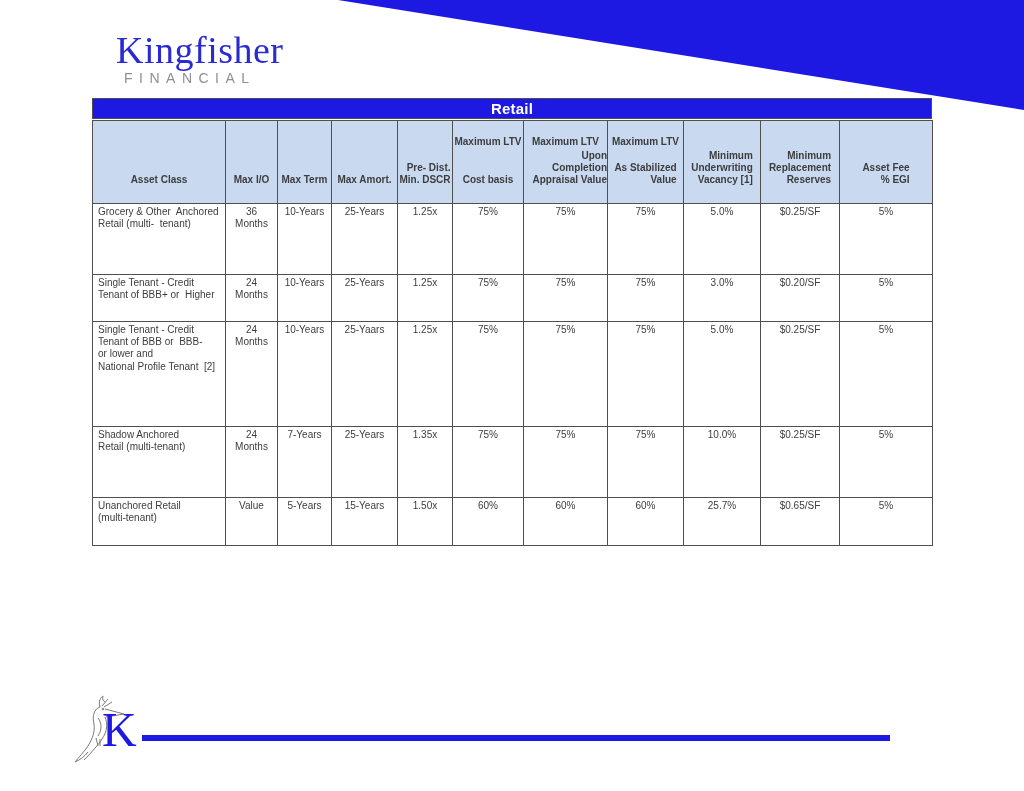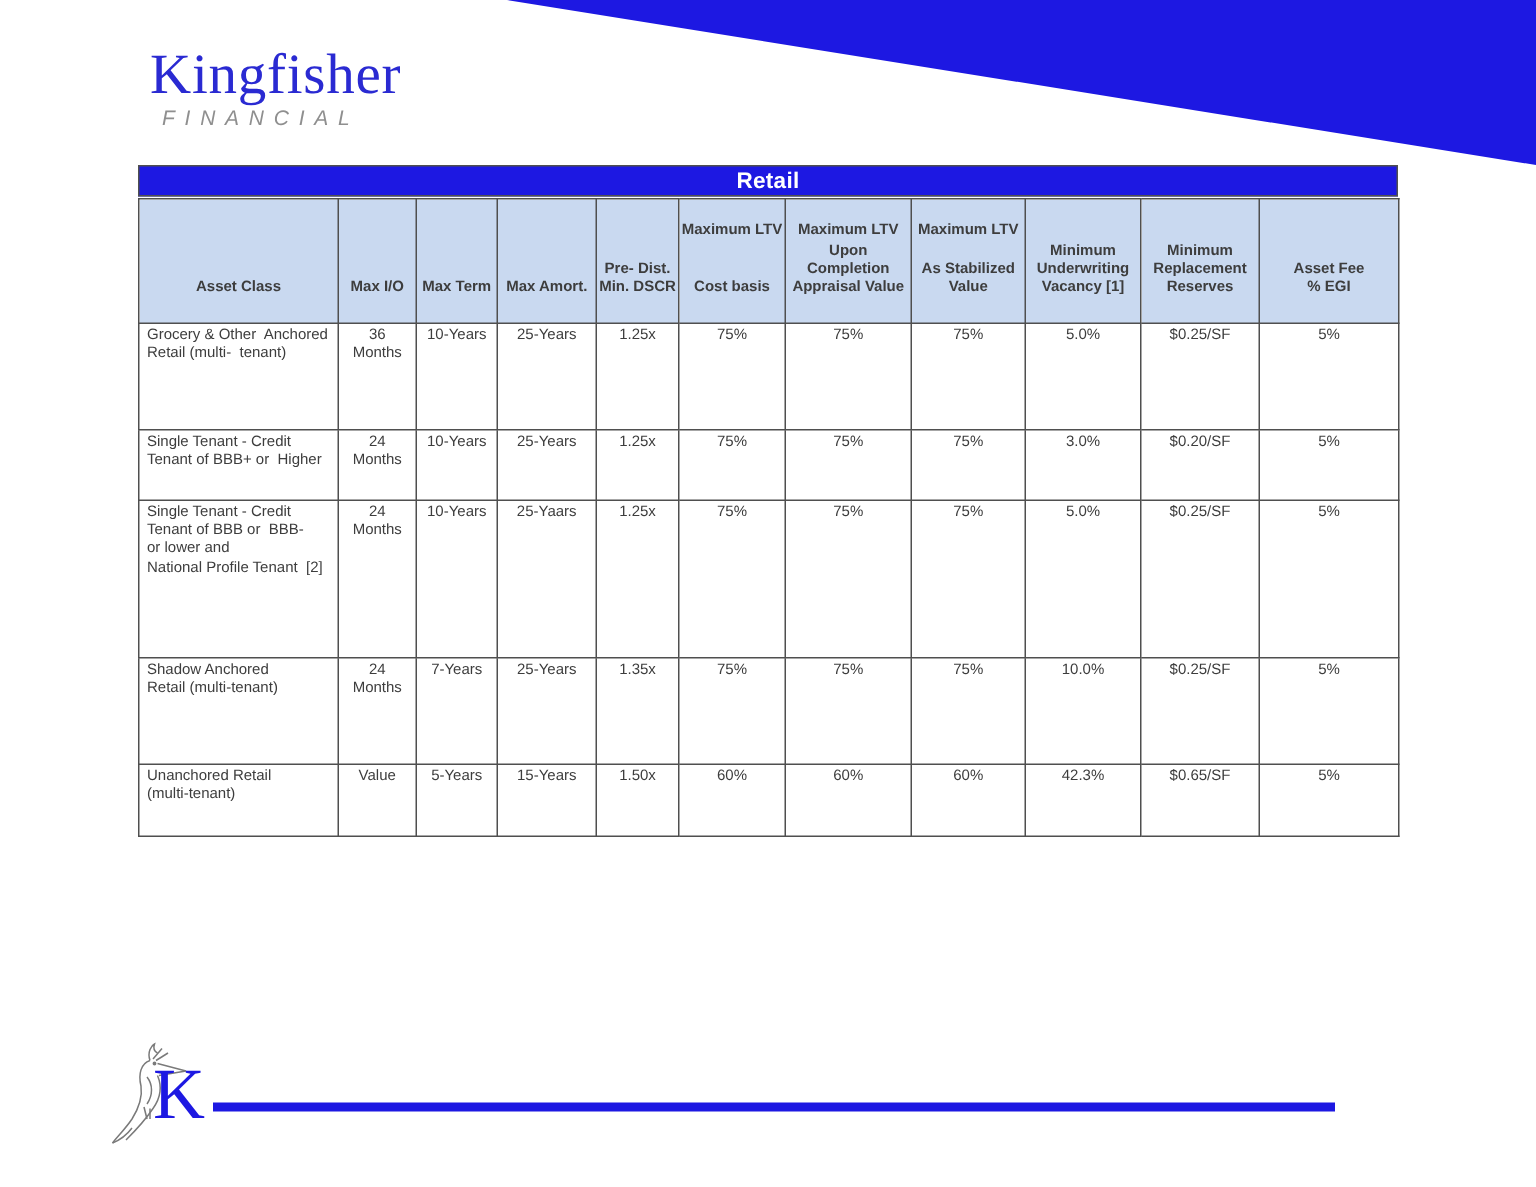--- a/index.html
+++ b/index.html
@@ -18,32 +18,32 @@
     font-family:"Liberation Sans", sans-serif;
     color:var(--text);
   }
   
   .wedge{
     position:absolute;top:0;left:0;width:1024px;height:110px;
     background:var(--brand-blue);
     clip-path:polygon(338px 0, 1024px 0, 1024px 110px);
   }
   
-  .logo{position:absolute;left:100px;top:30px;}
+  .logo{position:absolute;left:116px;top:30px;}
   .logo .wordmark{
     font-family:"Liberation Serif", serif;
     font-size:38px;line-height:40px;color:var(--logo-blue);
     letter-spacing:0.5px;
   }
   .logo .subtitle{
     font-size:14px;letter-spacing:6.5px;color:var(--logo-gray);
-    margin-top:0px;margin-left:8px;font-style:italic;
-  }
-  
-  .table-wrap{position:absolute;left:92px;top:110px;width:840px;}
+    margin-top:0px;margin-left:8px;
+  }
+  
+  .table-wrap{position:absolute;left:92px;top:98px;width:840px;}
   .title-bar{
     box-sizing:border-box;width:840px;height:21px;
     background:var(--brand-blue);
     border:1px solid var(--grid);
     display:flex;align-items:center;justify-content:center;
   }
   .title-bar span{
     color:var(--title-text);font-weight:bold;font-size:15px;letter-spacing:0.2px;
   }
   table.grid{
@@ -57,21 +57,21 @@
   }
   table.grid th{
     background:var(--header-bg);
     font-weight:bold;padding:0;height:82px;
   }
   .hcell{
     height:61px;display:flex;flex-direction:column;justify-content:space-between;
     align-items:center;text-align:center;white-space:pre-wrap;
   }
   .hcell .htop{padding-top:4px;font-weight:bold;}
-  .hcell .hbot{padding-bottom:6px;font-weight:bold;}
+  .hcell .hbot{padding-bottom:6px;font-weight:bold;text-align:right;}
   table.grid td{
     vertical-align:top;text-align:center;padding:2px 2px 0 2px;
     white-space:pre-wrap;background:#ffffff;margin-top:40px;
   }
   table.grid td.ac{text-align:left;padding-left:5px;}
   tr.rh0{height:71px;} tr.rh1{height:47px;} tr.rh2{height:105px;}
   tr.rh3{height:71px;} tr.rh4{height:48px;}
   col.c0{width:133px;} col.c1{width:52px;} col.c2{width:54px;} col.c3{width:66px;}
   col.c4{width:55px;} col.c5{width:71px;} col.c6{width:84px;} col.c7{width:76px;}
   col.c8{width:77px;} col.c9{width:79px;} col.c10{width:93px;}
@@ -226,21 +226,21 @@
       <tr class="rh4">
         <td class="ac">Unanchored Retail
 (multi-tenant)</td>
         <td>Value</td>
         <td>5-Years</td>
         <td>15-Years</td>
         <td>1.50x</td>
         <td>60%</td>
         <td>60%</td>
         <td>60%</td>
-        <td>42.3%</td>
+        <td>25.7%</td>
         <td>$0.65/SF</td>
         <td>5%</td>
       </tr>
     </tbody>
   </table>
 </div>
 
 <svg class="bird" viewBox="0 0 62 72" fill="none" stroke="#7a7a7a" stroke-width="1">
   <path d="M28 13 C26 7 29 3 31 2 C30 5 31 7 33 8"></path>
   <path d="M30 12 L36 5"></path>

